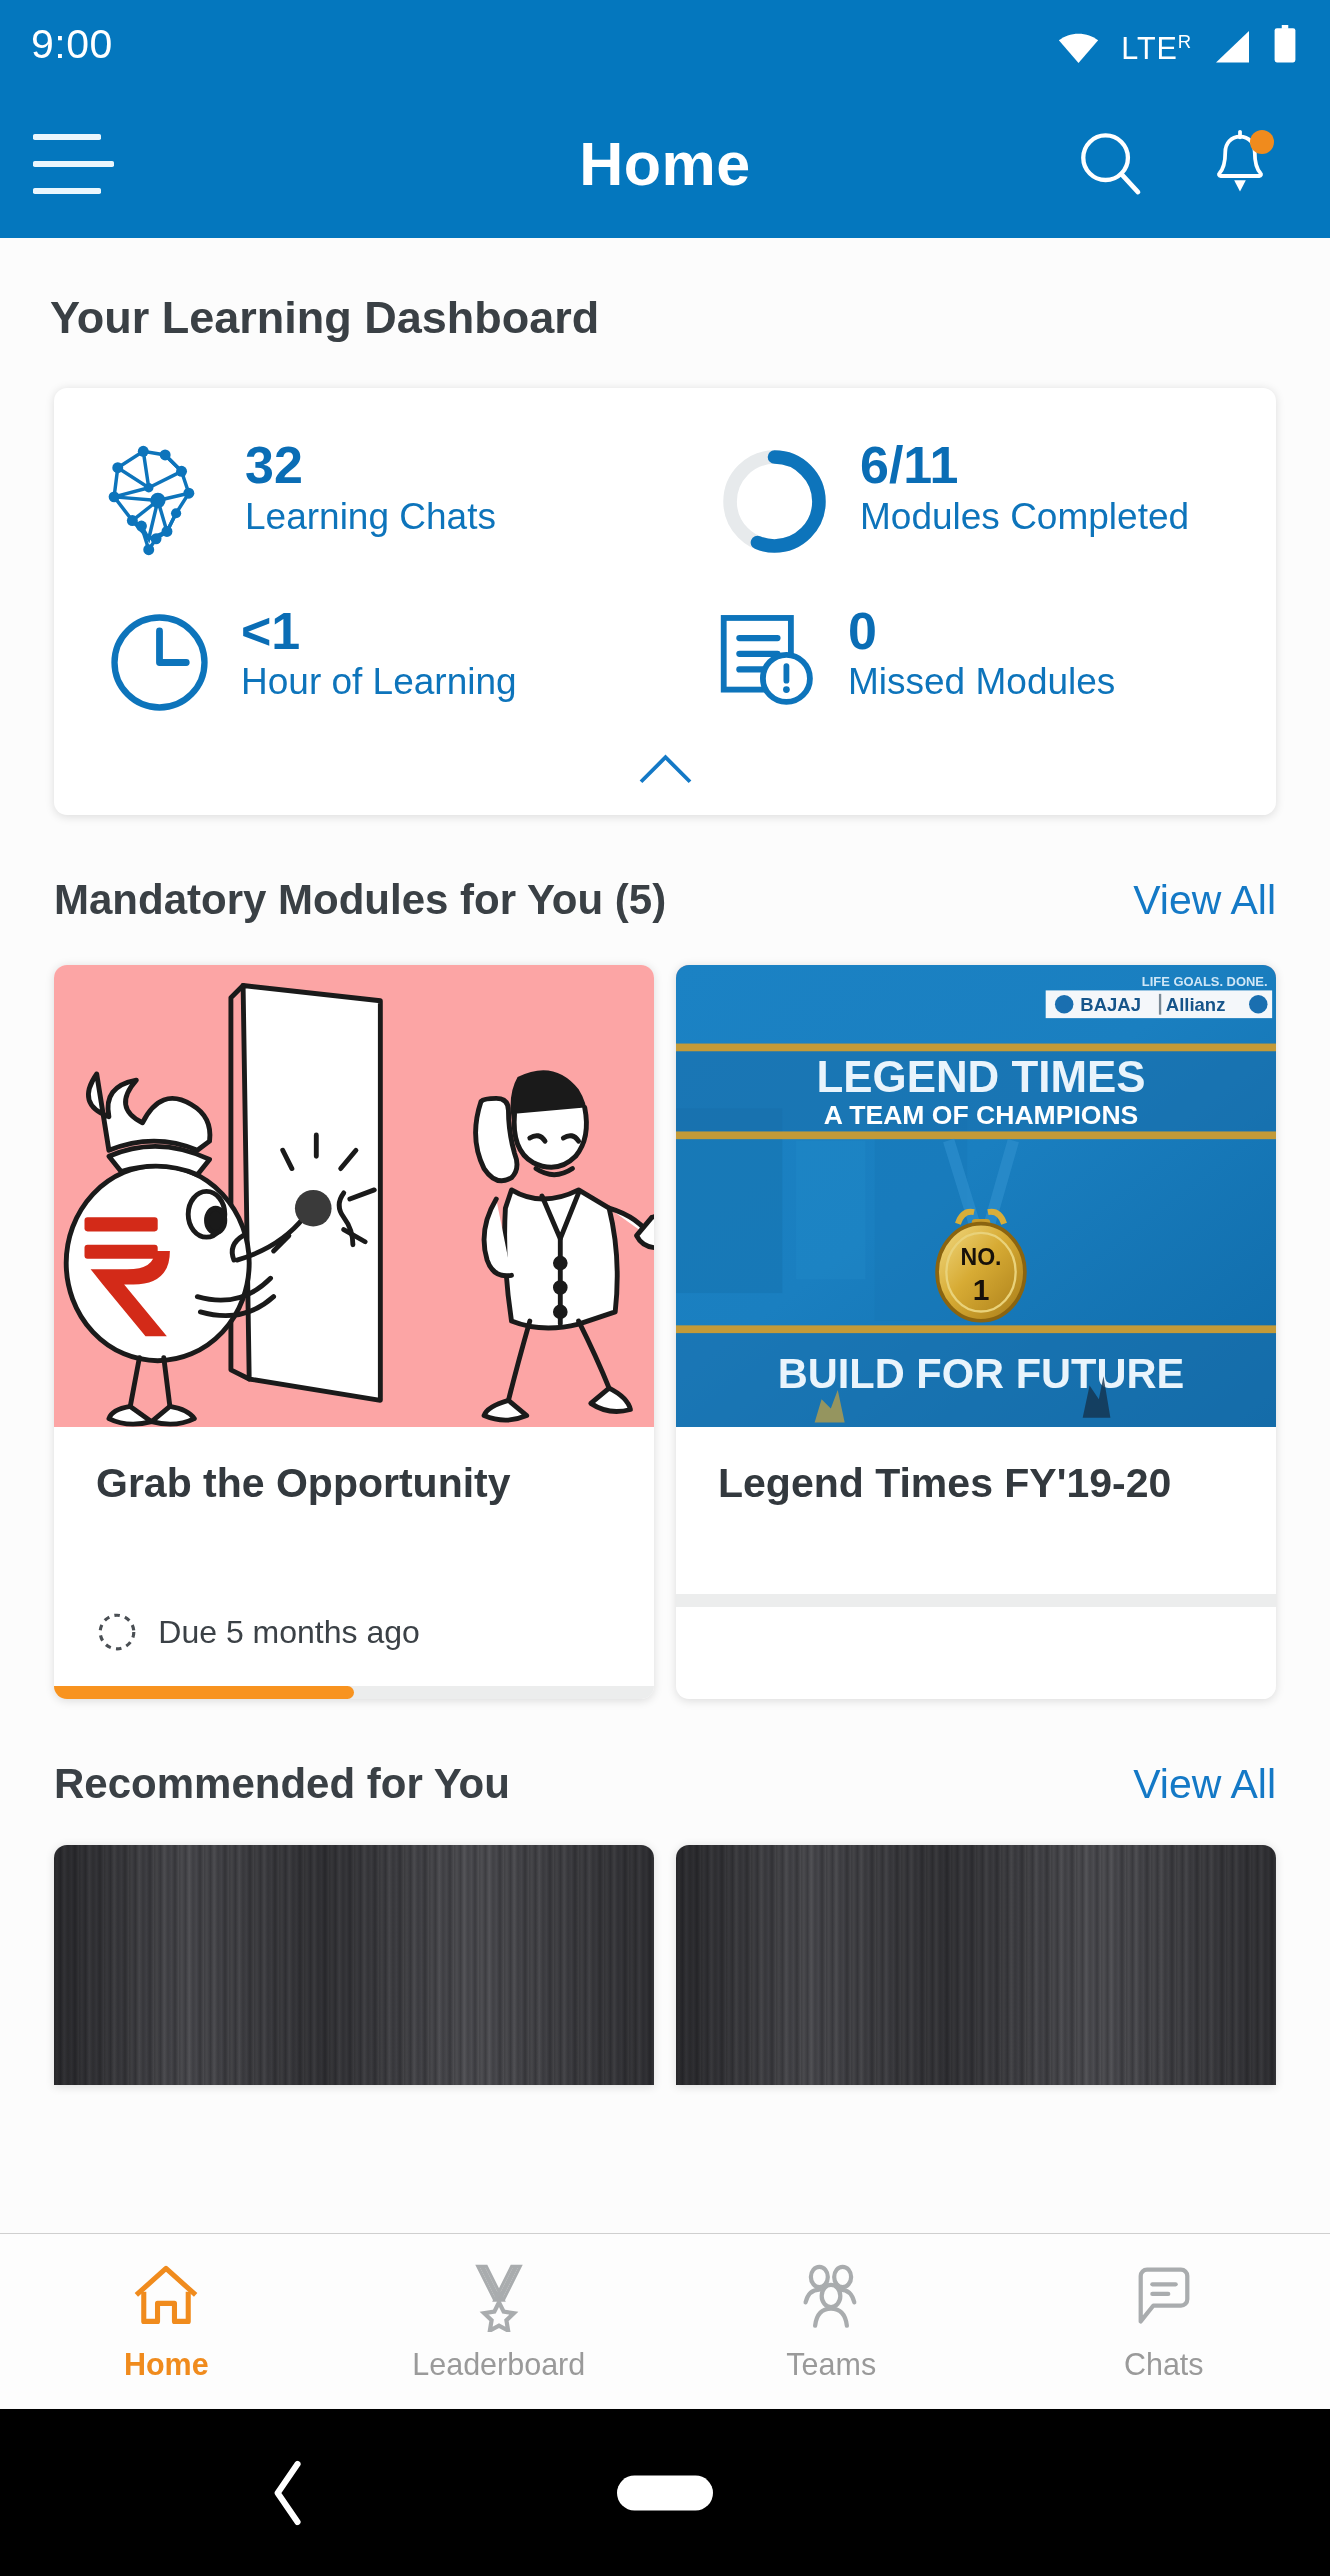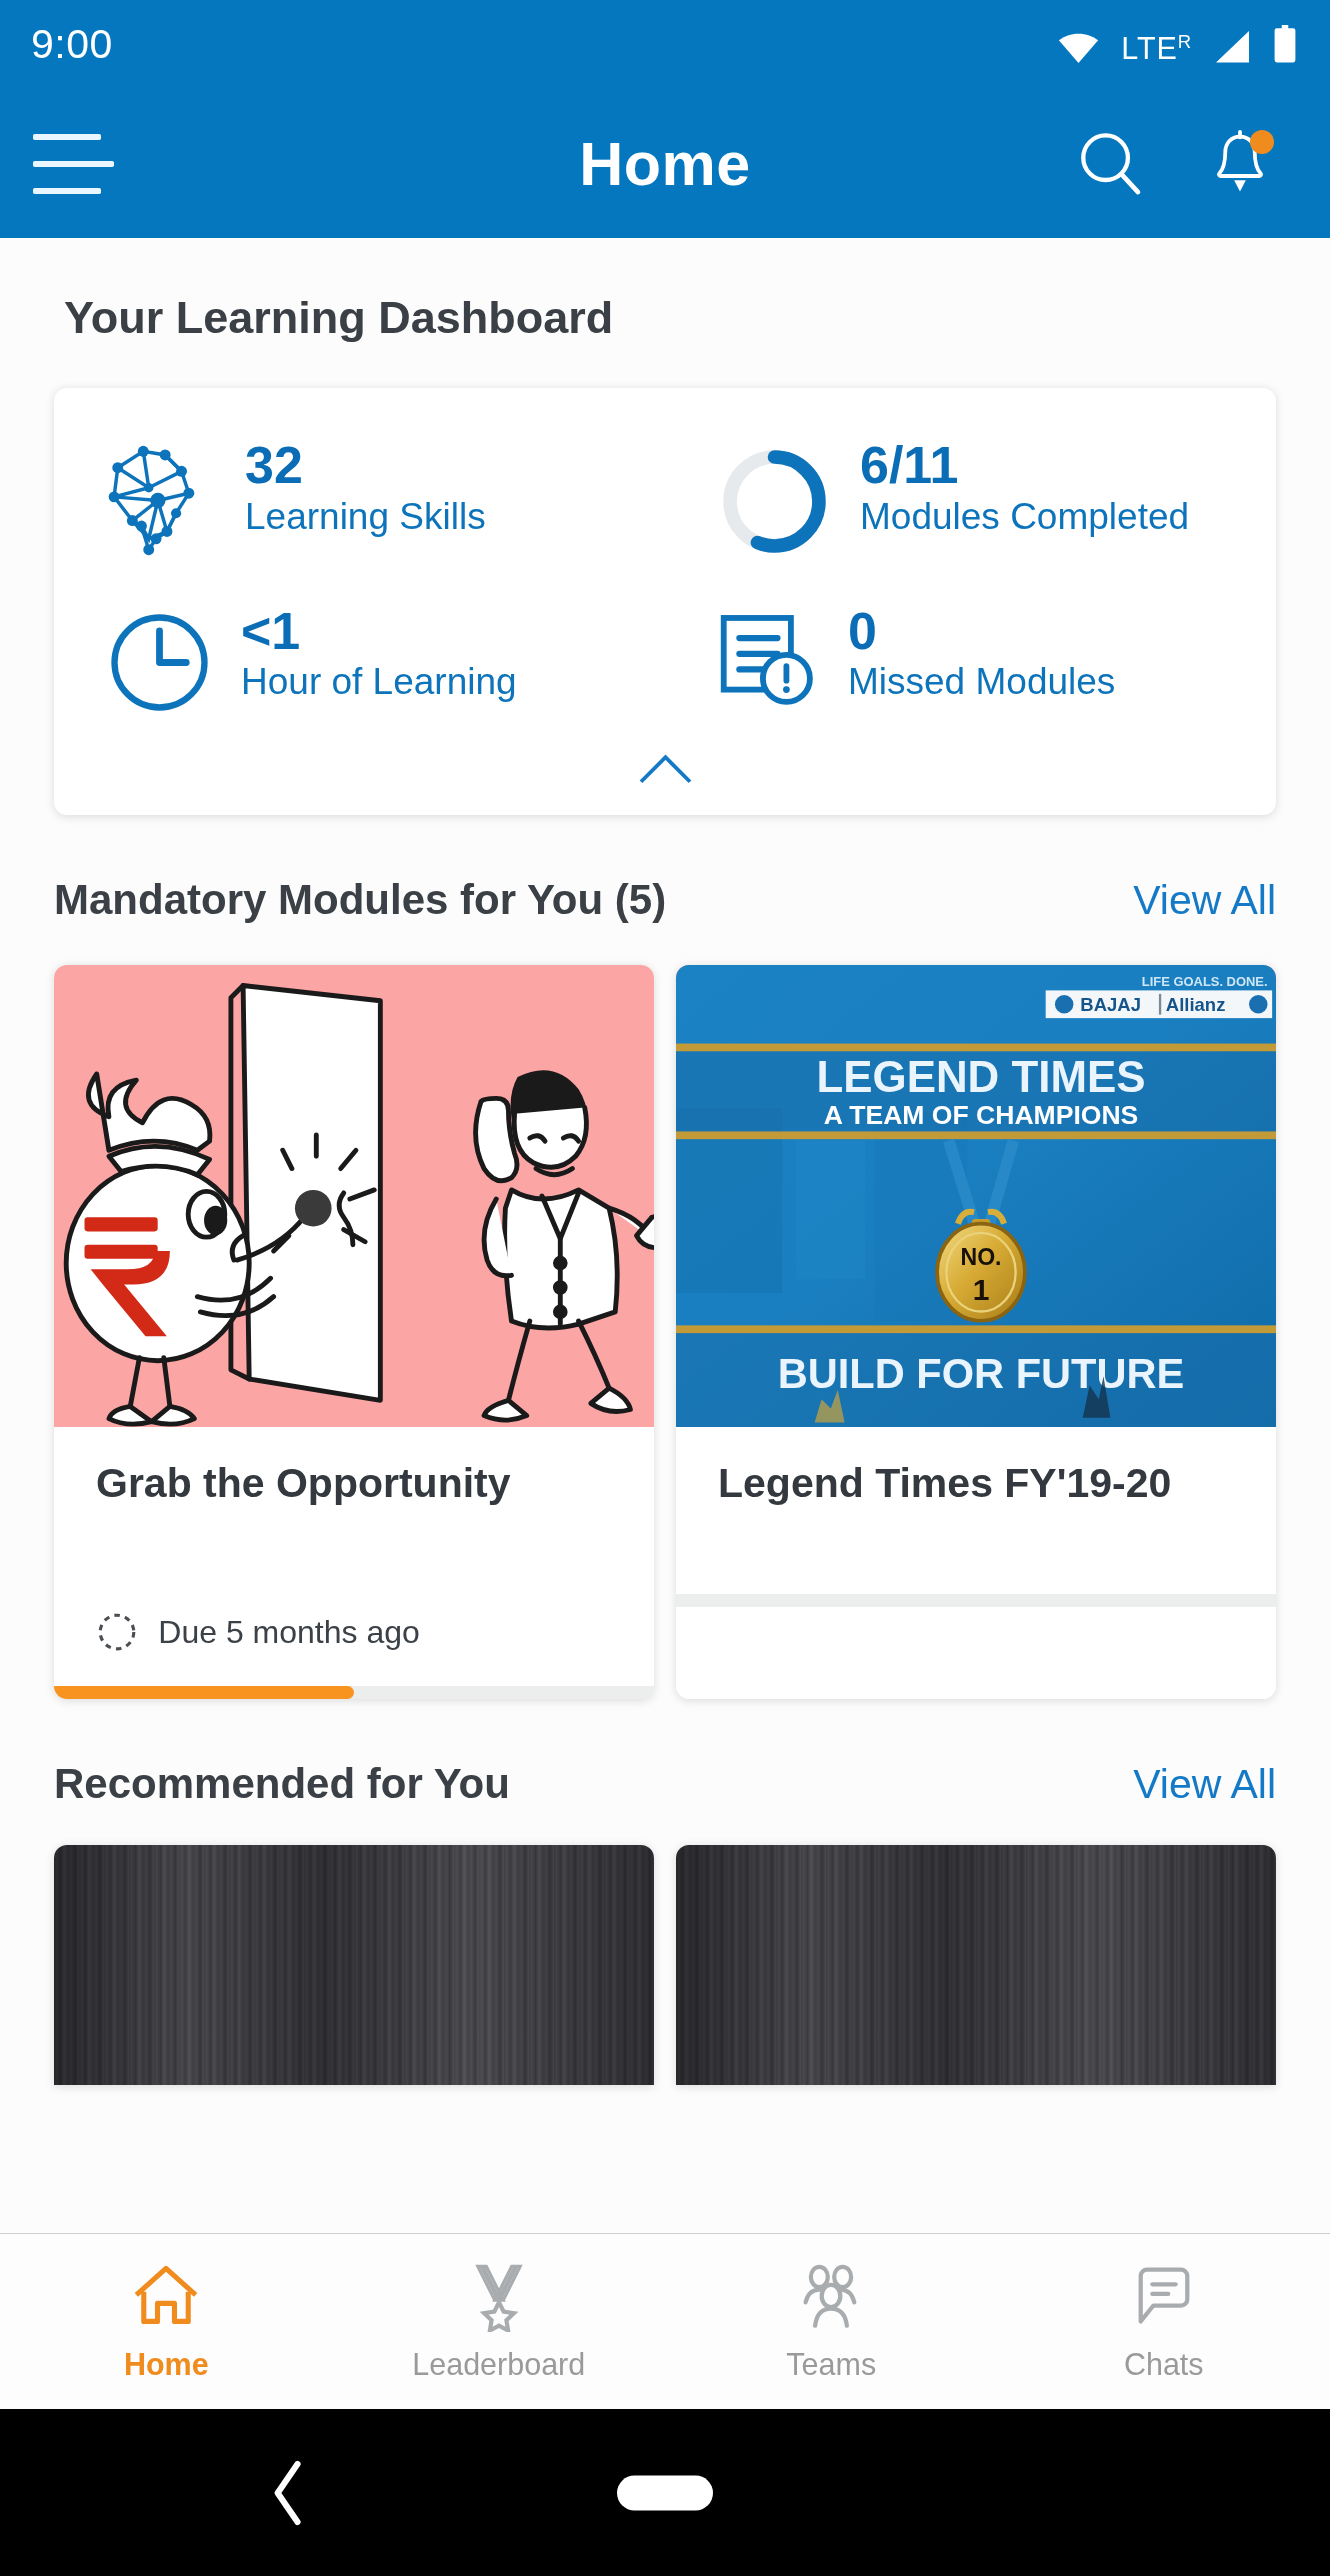--- a/index.html
+++ b/index.html
@@ -41,21 +41,21 @@
   }
   .appbar-actions { margin-left: auto; display: flex; align-items: center; gap: 57px; margin-right: 54px; z-index: 2;}
   .ic-btn { width: 72px; height: 72px; position: relative; cursor: pointer; }
   .notif-dot {
     position: absolute; top: 1.8px; right: 1.8px; width: 24px; height: 24px;
     background: #f08b1d; border-radius: 50%;
   }
 
   
   .content { position: absolute; top: 238px; left: 0; width: 1330px; height: 1995px; background: #fcfcfc; overflow: hidden; }
-  .dash-title { font-size: 45px; font-weight: bold; color: #3a4045; padding: 54px 64px 0; }
+  .dash-title { font-size: 45px; font-weight: bold; color: #3a4045; padding: 54px 50px 0; }
 
   .card {
     margin: 44px 54px 0; background: #fff; border-radius: 13px;
     box-shadow: 0 1.8px 9.2px rgba(0,0,0,.13); padding: 50px 0 28px;
   }
   .stat-grid { display: grid; grid-template-columns: 1fr 1fr; }
   .stat-row2 { margin-top: 42px; }
   .stat { display: flex; align-items: flex-start; padding-left: 52px; }
   .stat .ico { flex: 0 0 auto; margin-right: 28px; margin-top: 5.5px; }
   .stat-num { font-size: 52px; font-weight: bold; color: #0a6db5; line-height: 1.04; }
@@ -202,21 +202,21 @@
                   <circle cx="19" cy="45" r="3"></circle>
                 <circle cx="38" cy="38" r="2.8"></circle>
                   <circle cx="33" cy="48" r="3"></circle>
                 <circle cx="27" cy="52" r="3"></circle>
                   <circle cx="23" cy="58" r="3"></circle>
               </g>
             </svg>
           </div>
           <div>
             <div class="stat-num">32</div>
-            <div class="stat-lbl">Learning Skills</div>
+            <div class="stat-lbl">Learning Chats</div>
           </div>
         </div>
 
         <div class="stat">
           <div class="ico">
             <svg width="115" height="115" viewBox="0 0 44 44">
               <circle cx="22" cy="22" r="17" fill="none" stroke="#e7eaec" stroke-width="5.2"></circle>
               <circle cx="22" cy="22" r="17" fill="none" stroke="#0d74bb" stroke-width="5.2" stroke-linecap="round" stroke-dasharray="60 107" transform="rotate(-90 22 22)"></circle>
             </svg>
           </div>

